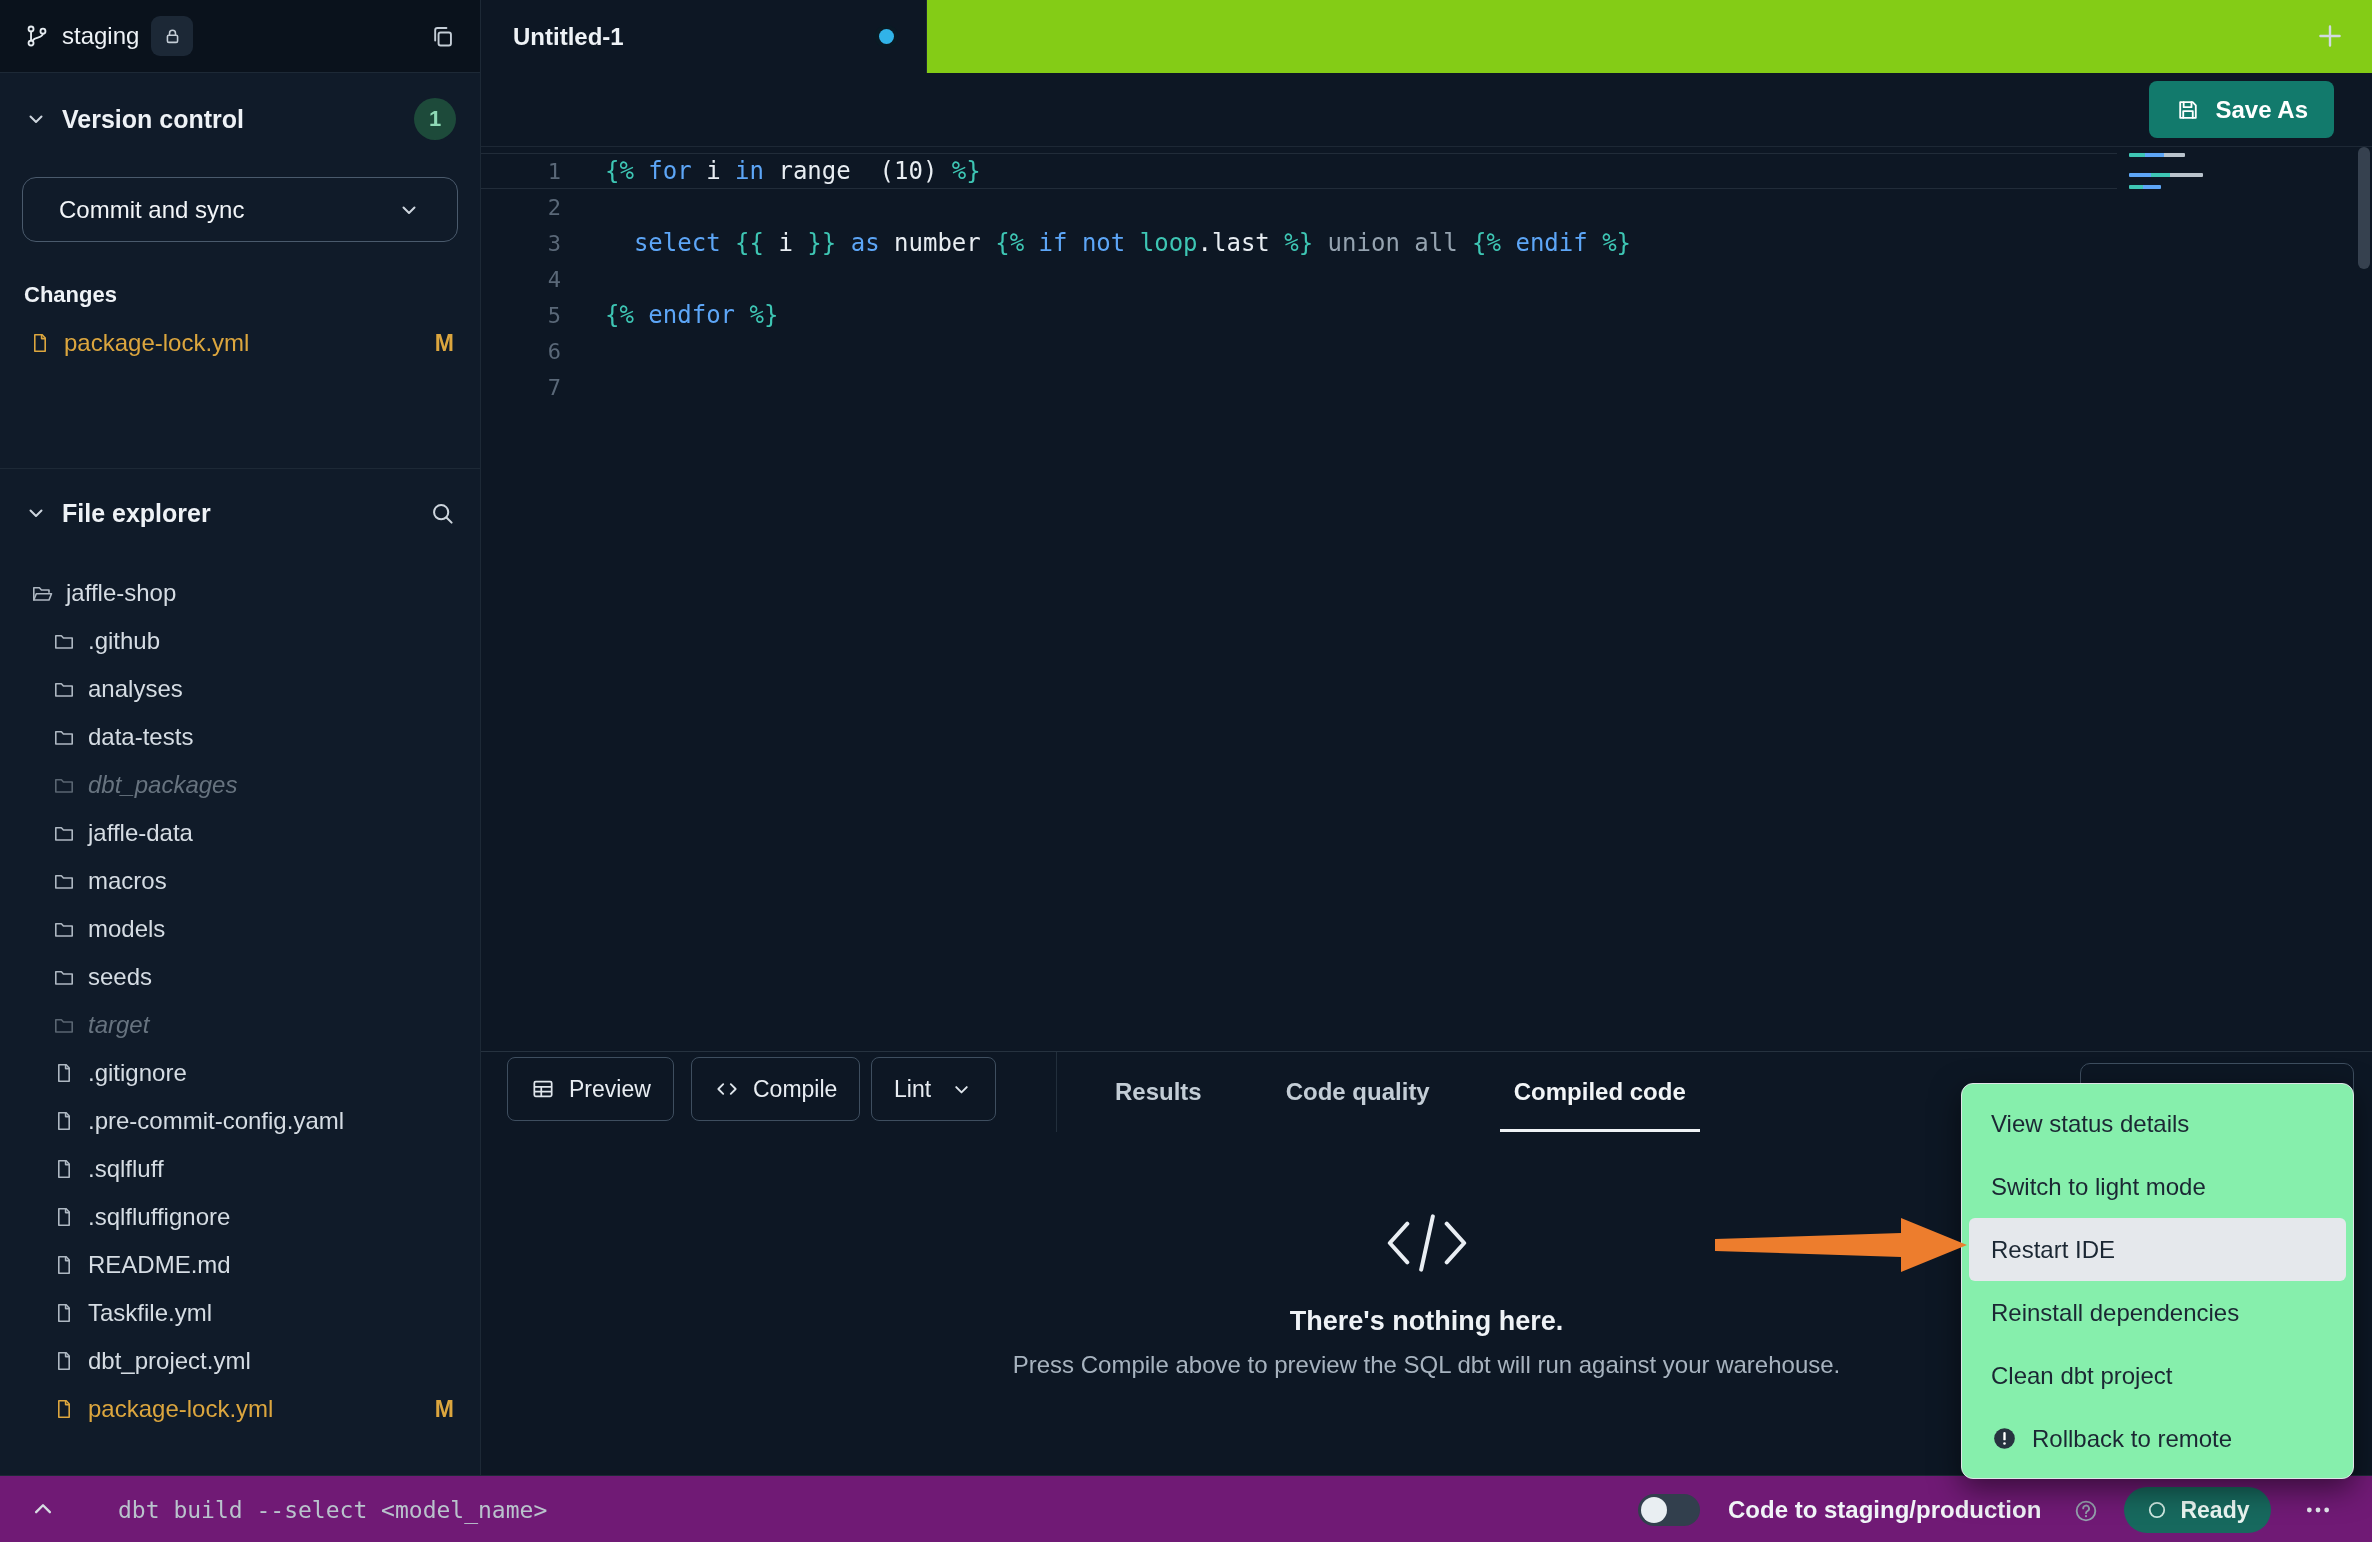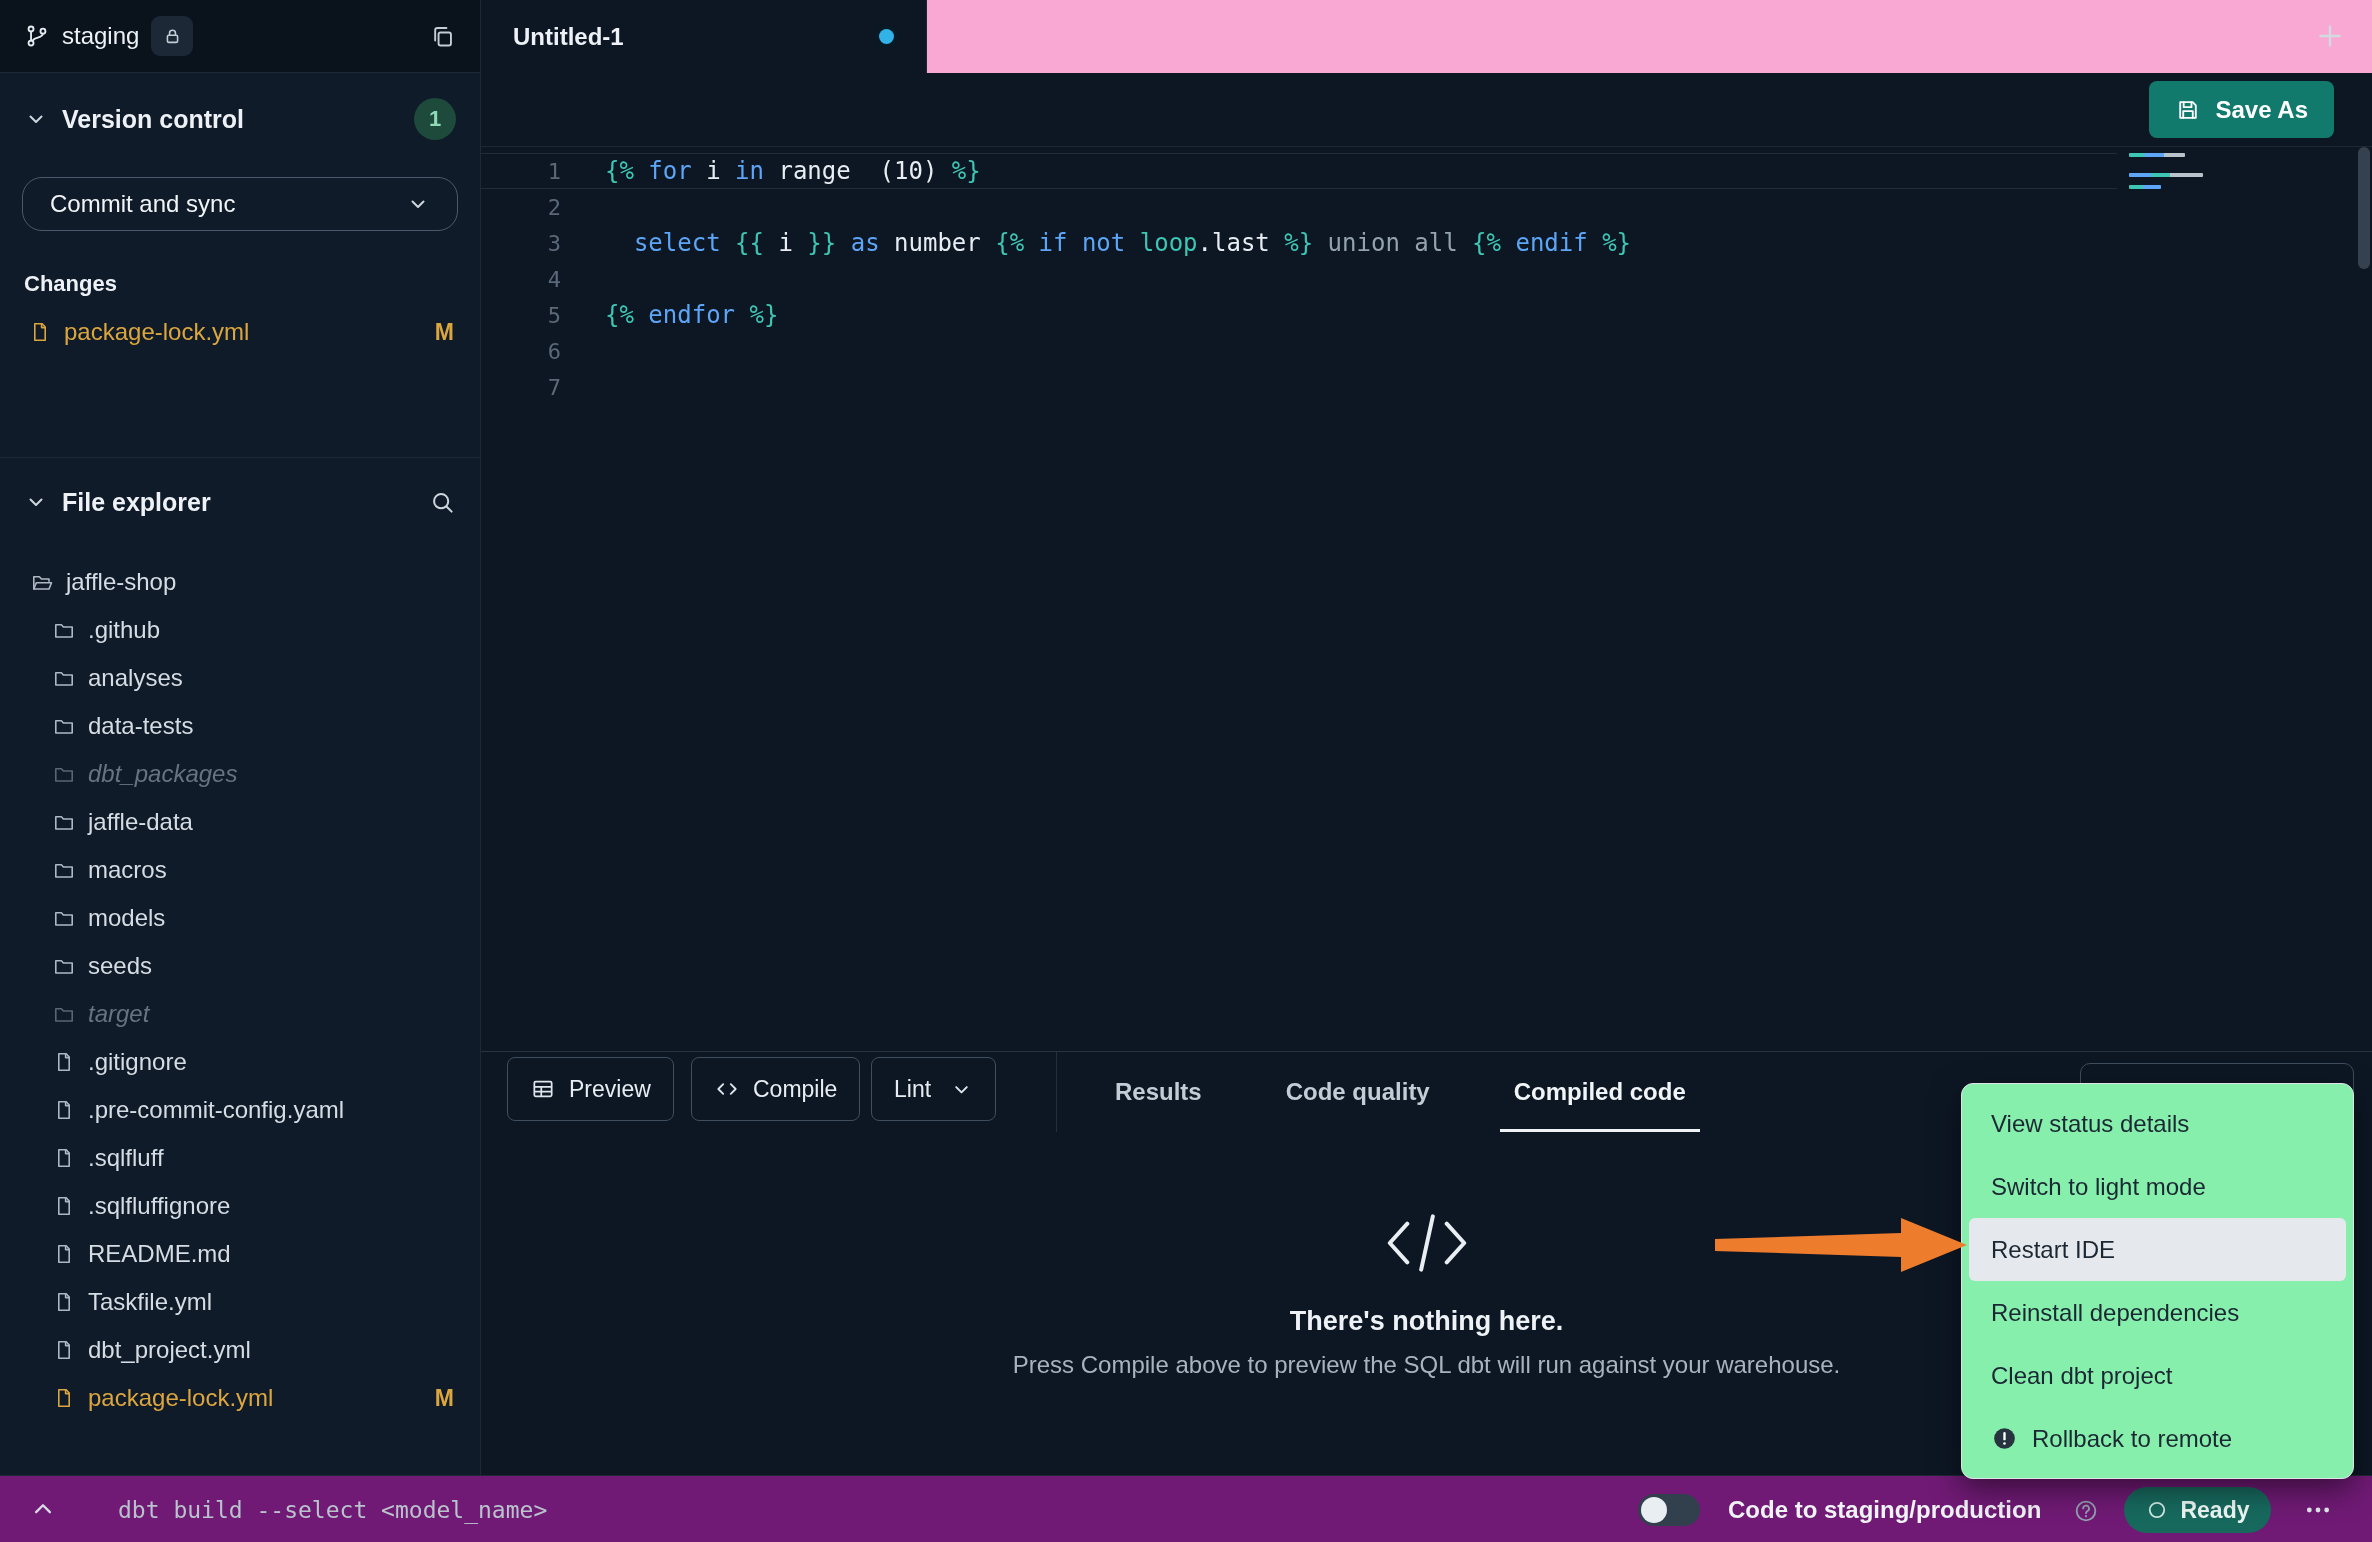--- a/index.html
+++ b/index.html
@@ -26,22 +26,22 @@
 
   .section-header { display:flex; align-items:center; gap:14px; padding:0 24px;
     color:#eef2f6; }
   .vc-header { margin-top:14px; height:64px; }
   .section-title { font-size:25px; font-weight:700; }
   .vc-badge { margin-left:auto; width:42px; height:42px; border-radius:50%;
     background:#1d4a3a; color:#8fd9b6; font-size:22px; font-weight:700;
     display:flex; align-items:center; justify-content:center; }
   .chev { color:#cdd5dd; }
 
-  .commit-btn { margin:26px 22px 0; height:54px; border:1px solid #4a5a6c;
-    border-radius:20px; display:flex; align-items:center; padding:0 27px;
+  .commit-btn { margin:26px 22px 0; height:65px; border:1px solid #4a5a6c;
+    border-radius:14px; display:flex; align-items:center; padding:0 36px;
     color:#f2f5f8; font-size:24px; cursor:pointer; background:transparent; }
   .commit-btn .chev { margin-left:auto; }
 
   .changes-label { margin:40px 24px 0; font-size:22px; font-weight:700; color:#eef2f6; }
   .changes-list { margin-top:14px; }
   .change-row { height:42px; display:flex; align-items:center; gap:12px;
     padding:0 26px 0 28px; cursor:pointer; }
   .change-row .name { font-size:24px; color:#dca63e; }
   .change-row .status { margin-left:auto; font-size:23px; font-weight:700; color:#dca63e; }
   .change-row .icon { color:#dca63e; }
@@ -54,21 +54,21 @@
   .tree-row { height:48px; display:flex; align-items:center; gap:12px;
     padding-right:26px; font-size:24px; color:#d5dce3; cursor:pointer; }
   .tree-row .icon { color:#aeb8c2; }
   .tree-row.muted { color:#67737f; font-style:italic; }
   .tree-row.muted .icon { color:#5a6672; }
   .tree-row.modified { color:#dca63e; }
   .tree-row.modified .icon { color:#dca63e; }
   .tree-status { margin-left:auto; font-weight:700; font-size:23px; color:#dca63e; }
 
   
-  .tabbar { height:73px; background:#f9a8d4; display:flex; }
+  .tabbar { height:73px; background:#84cc16; display:flex; }
   .editor-tab { width:446px; height:73px; background:#0d1724;
     border-right:1px solid #1d2936; display:flex; align-items:center;
     padding:0 32px; cursor:pointer; }
   .tab-title { font-size:24px; font-weight:600; color:#eef2f6; }
   .tab-dot { margin-left:auto; width:15px; height:15px; border-radius:50%;
     background:#31b3e8; box-shadow:0 0 0 4px #0a1a24; }
   .new-tab-btn { position:absolute; right:26px; top:20px; color:#d2d9df;
     cursor:pointer; }
 
   

